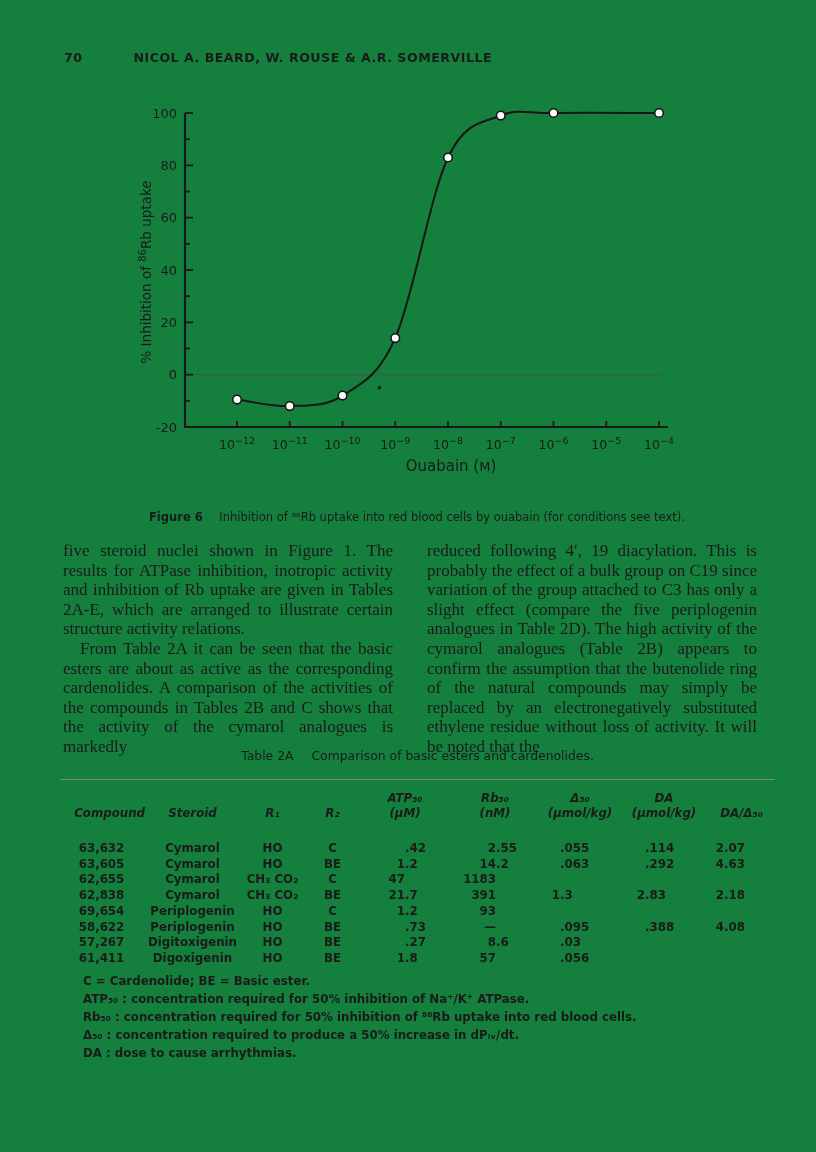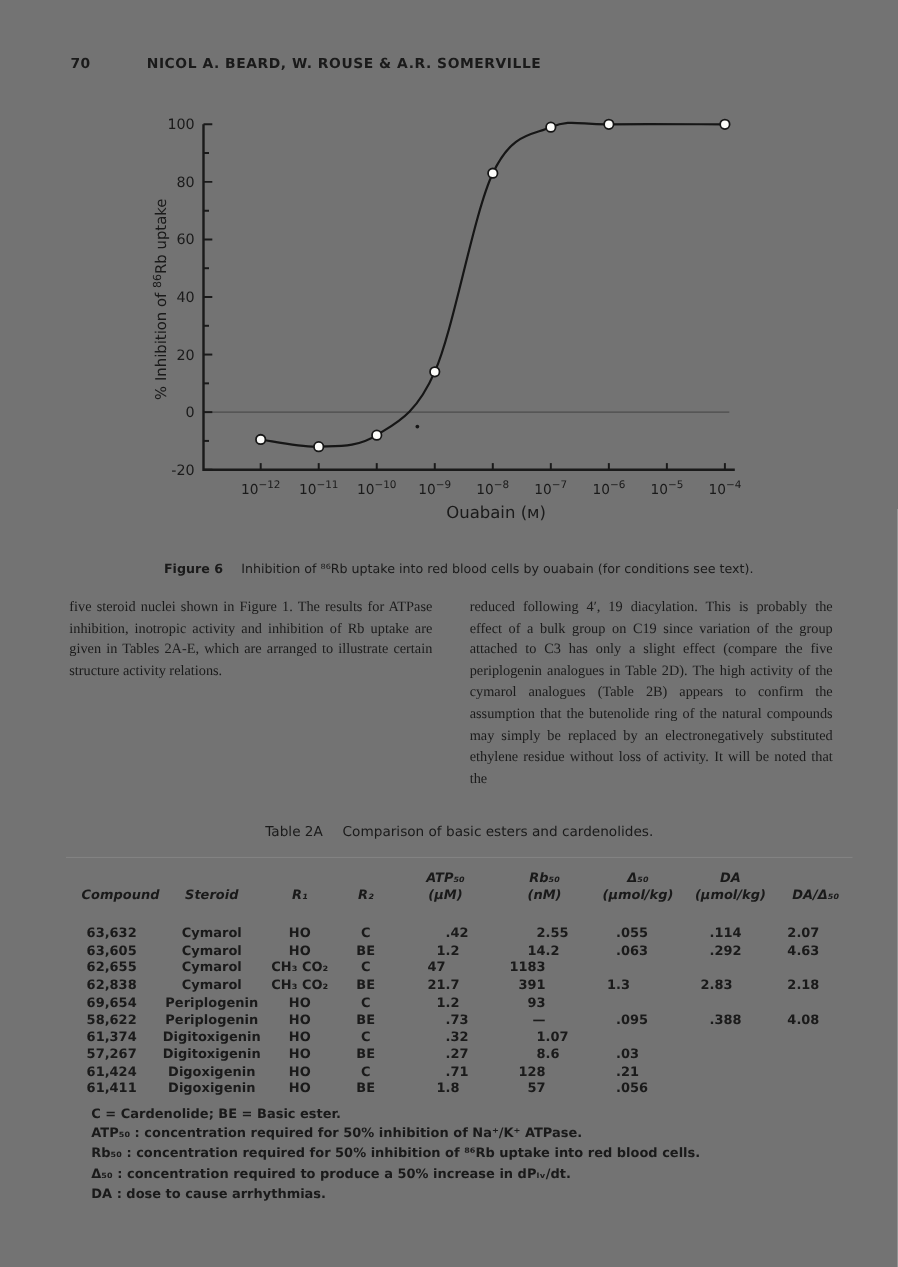--- a/index.html
+++ b/index.html
@@ -1,34 +1,34 @@
 <!DOCTYPE html>
 <html><head>
 <meta charset="utf-8">
 <style>
   html,body{margin:0;padding:0;}
   .page{
     position:relative; width:816px; height:1152px;
-    background:#737373; color:#1a1a1a; overflow:hidden;
+    background:#15803d; color:#1a1a1a; overflow:hidden;
     font-family:"DejaVu Sans","Liberation Sans",sans-serif;
   }
   
   .runhead{position:absolute; top:50px; left:64px; font-size:12.6px; font-weight:700; letter-spacing:.5px;}
   .runhead .authors{margin-left:46px;}
   
   .fig{position:absolute; top:95px; left:130px; width:560px; height:398px;}
   .fig svg{display:block;}
   .caption{position:absolute; top:498px; left:137px; width:600px; margin:12px; font-size:11.5px;}
   .caption b{font-weight:700; margin-right:13px;}
   
   .columns{
     position:absolute; top:541px; left:63px; width:694px;
     display:flex; gap:34px;
     font-family:"Liberation Serif","DejaVu Serif",serif;
-    font-size:13px; line-height:19.6px; text-align:justify;
+    font-size:17px; line-height:19.6px; text-align:justify;
   }
   .col{width:330px;}
   .col p{margin:0;}
   .col p.indent{text-indent:17px;}
   
   .tablesec{position:absolute; top:748px; left:60px; width:715px;}
   .tabletitle{margin:0 0 16px; text-align:center; font-size:12.4px; font-weight:400;}
   .tabletitle b{font-weight:400; margin-right:14px;}
   .rule{border-top:1.4px solid #828282; height:0; margin:0 0 11px;}
   table{table-layout:fixed; width:715px; border-collapse:collapse;}
@@ -120,20 +120,21 @@
   </div>
 
   <p class="caption">
     <b>Figure 6</b>
     <span>Inhibition of ⁸⁶Rb uptake into red blood cells by ouabain (for conditions see text).</span>
   </p>
 
   <div class="columns">
     <div class="col">
       <p>five steroid nuclei shown in Figure 1. The results for ATPase inhibition, inotropic activity and inhibition of Rb uptake are given in Tables 2A-E, which are arranged to illustrate certain structure activity relations.</p>
+      <p class="indent">From Table 2A it can be seen that the basic esters are about as active as the corresponding cardenolides. A comparison of the activities of the compounds in Tables 2B and C shows that the activity of the cymarol analogues is markedly</p>
     </div>
     <div class="col">
       <p>reduced following 4′, 19 diacylation. This is probably the effect of a bulk group on C19 since variation of the group attached to C3 has only a slight effect (compare the five periplogenin analogues in Table 2D). The high activity of the cymarol analogues (Table 2B) appears to confirm the assumption that the butenolide ring of the natural compounds may simply be replaced by an electronegatively substituted ethylene residue without loss of activity. It will be noted that the</p>
     </div>
   </div>
 
   <div class="tablesec">
     <p class="tabletitle">
       <b>Table 2A</b>
       <span>Comparison of basic esters and cardenolides.</span>
@@ -236,49 +237,27 @@
             <td class="c1">Periplogenin</td>
             <td class="c2">HO</td>
             <td class="c3">BE</td>
             <td class="c4 num"><span class="ip"></span><span class="fp">.73</span></td>
             <td class="c5 num"><span class="ip">—</span><span class="fp"></span></td>
             <td class="c6 num"><span class="ip"></span><span class="fp">.095</span></td>
             <td class="c7 num"><span class="ip"></span><span class="fp">.388</span></td>
             <td class="c8 num"><span class="ip">4</span><span class="fp">.08</span></td>
           </tr>
           <tr>
-            <td class="c0">61,374</td>
-            <td class="c1">Digitoxigenin</td>
-            <td class="c2">HO</td>
-            <td class="c3">C</td>
-            <td class="c4 num"><span class="ip"></span><span class="fp">.32</span></td>
-            <td class="c5 num"><span class="ip">1</span><span class="fp">.07</span></td>
-            <td class="c6 num"><span class="ip"></span><span class="fp"></span></td>
-            <td class="c7 num"><span class="ip"></span><span class="fp"></span></td>
-            <td class="c8 num"><span class="ip"></span><span class="fp"></span></td>
-          </tr>
-          <tr>
             <td class="c0">57,267</td>
             <td class="c1">Digitoxigenin</td>
             <td class="c2">HO</td>
             <td class="c3">BE</td>
             <td class="c4 num"><span class="ip"></span><span class="fp">.27</span></td>
             <td class="c5 num"><span class="ip">8</span><span class="fp">.6</span></td>
             <td class="c6 num"><span class="ip"></span><span class="fp">.03</span></td>
-            <td class="c7 num"><span class="ip"></span><span class="fp"></span></td>
-            <td class="c8 num"><span class="ip"></span><span class="fp"></span></td>
-          </tr>
-          <tr>
-            <td class="c0">61,424</td>
-            <td class="c1">Digoxigenin</td>
-            <td class="c2">HO</td>
-            <td class="c3">C</td>
-            <td class="c4 num"><span class="ip"></span><span class="fp">.71</span></td>
-            <td class="c5 num"><span class="ip">128</span><span class="fp"></span></td>
-            <td class="c6 num"><span class="ip"></span><span class="fp">.21</span></td>
             <td class="c7 num"><span class="ip"></span><span class="fp"></span></td>
             <td class="c8 num"><span class="ip"></span><span class="fp"></span></td>
           </tr>
           <tr>
             <td class="c0">61,411</td>
             <td class="c1">Digoxigenin</td>
             <td class="c2">HO</td>
             <td class="c3">BE</td>
             <td class="c4 num"><span class="ip">1</span><span class="fp">.8</span></td>
             <td class="c5 num"><span class="ip">57</span><span class="fp"></span></td>

